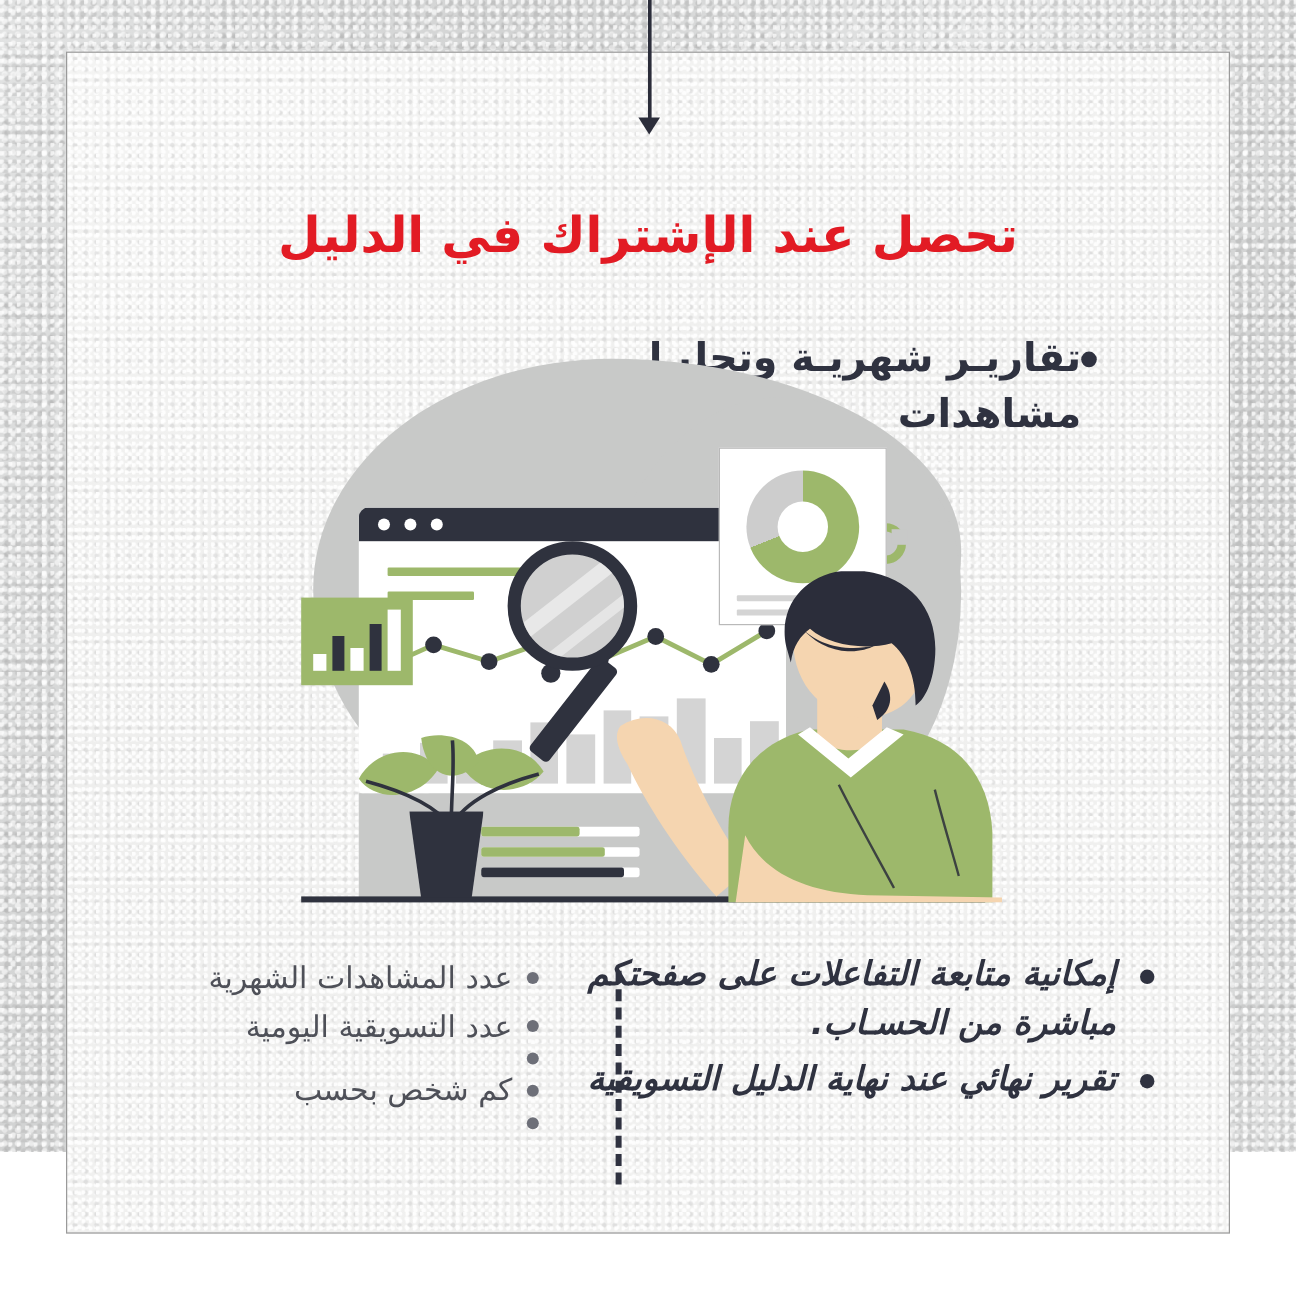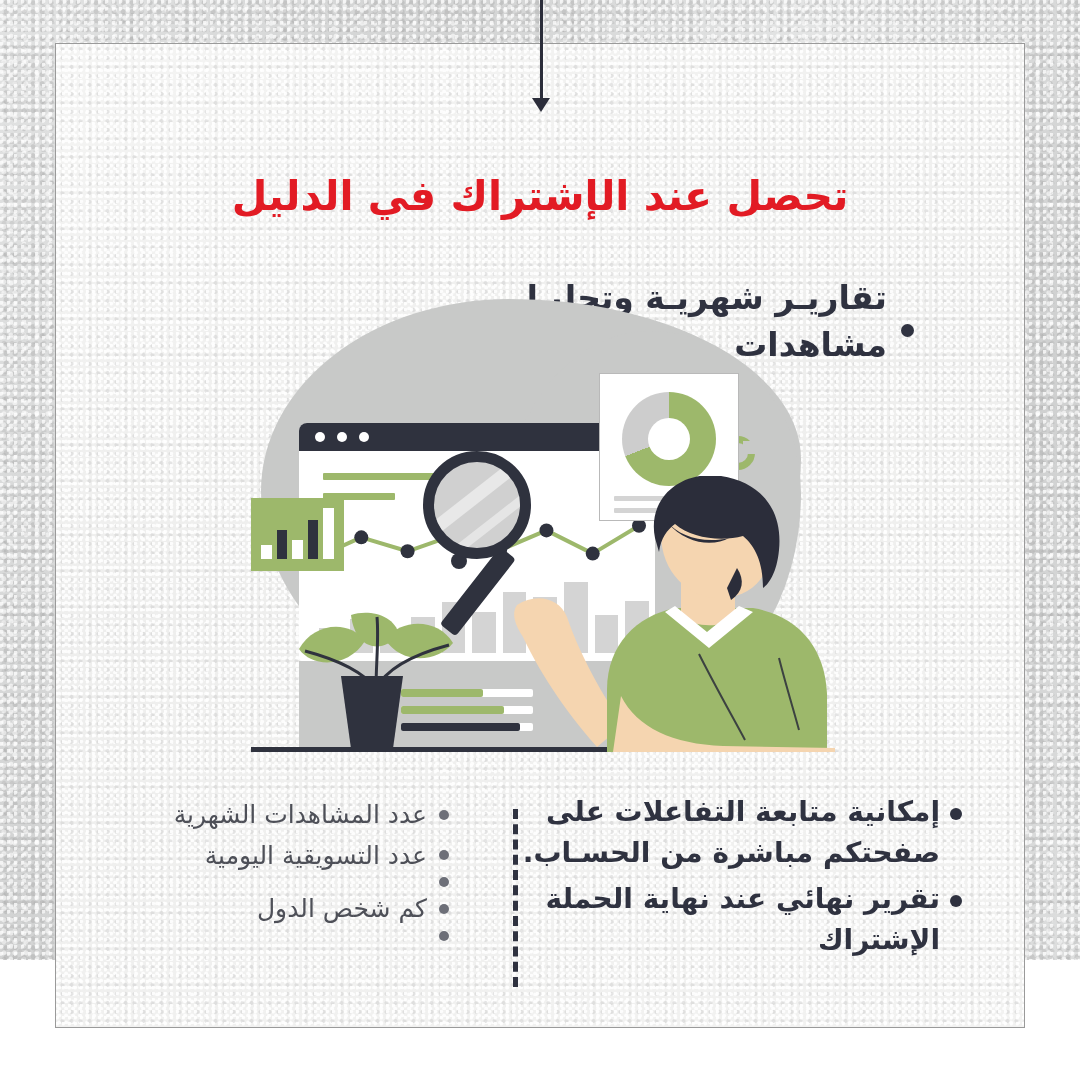--- a/index.html
+++ b/index.html
@@ -68,22 +68,21 @@
     direction:rtl;
   }
 
   
   .bullet-top{
     position:absolute;
     right:110px; top:231px;
     width:480px;
     direction:rtl;
     display:flex;
-    align-items:center;
-    gap:14px;
+    align-items:flex-start;
   }
   .bullet-top .dot{
     flex:0 0 auto;
     width:13px; height:13px; border-radius:50%;
     background:#2f3240;
     margin-top:18px;
   }
   .bullet-top .txt{
     flex:1 1 auto;
     color:#2f3240;
@@ -288,22 +287,23 @@
   }
 
   
   .bullets-right{
     position:absolute;
     right:62px; top:748px;
     width:500px;
     direction:rtl;
   }
   .br-item{
-    display:flex; align-items:flex-start; gap:10px;
+    display:flex; align-items:flex-start; gap:20px;
     margin-bottom:6px;
+    font-style:italic;
   }
   .br-item .dot{
     flex:0 0 auto;
     width:12px; height:12px; border-radius:50%;
     background:#2f3240; margin-top:16px;
   }
   .br-item .txt{
     flex:1 1 auto;
     color:#2f3240;
     font-size:28px; font-weight:bold;
@@ -472,39 +472,39 @@
 
     <div class="divider"></div>
 
     <div class="bullets-right" id="right-bullets">
         <div class="br-item">
           <span class="dot"></span>
           <span class="txt">إمكانية متابعة التفاعلات على صفحتكم مباشرة من الحسـاب.</span>
         </div>
         <div class="br-item">
           <span class="dot"></span>
-          <span class="txt">تقرير نهائي عند نهاية الحملة الإشتراك</span>
+          <span class="txt">تقرير نهائي عند نهاية الدليل التسويقية</span>
         </div>
       </div>
 
     <div class="list-left" id="left-list">
         <div class="ll-item">
           <span class="dot"></span>
           <span class="txt">عدد المشاهدات الشهرية</span>
         </div>
         <div class="ll-item">
           <span class="dot"></span>
           <span class="txt">عدد التسويقية اليومية</span>
         </div>
         <div class="ll-item">
           <span class="dot"></span>
         </div>
         <div class="ll-item">
           <span class="dot"></span>
-          <span class="txt">كم شخص الدول</span>
+          <span class="txt">كم شخص بحسب</span>
         </div>
         <div class="ll-item">
           <span class="dot"></span>
         </div>
       </div>
 
   </div>
 </div>
 
 </body></html>

